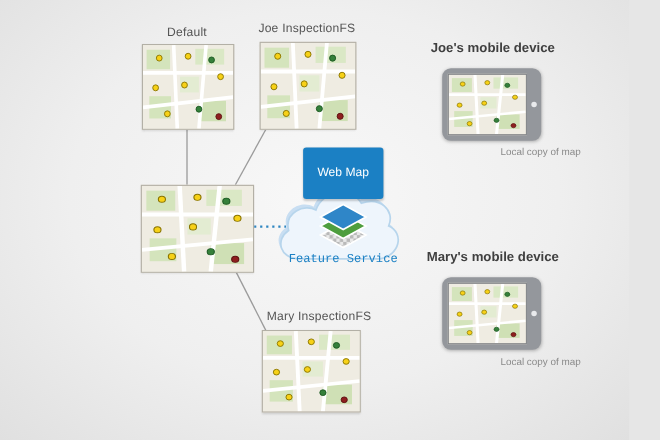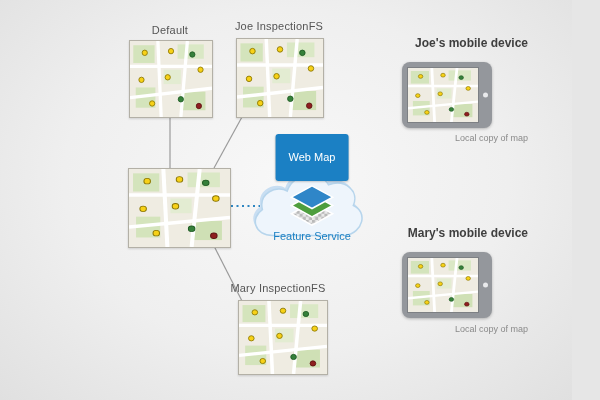--- a/index.html
+++ b/index.html
@@ -25,24 +25,24 @@
   .cloud-wrap{position:absolute;z-index:1;}
   .webmap-badge{
     position:absolute;left:50%;top:0;transform:translateX(-50%);
     background:#1b80c4;color:#fff;font-size:11px;line-height:1;
     padding:18px 13px;border-radius:3px;white-space:nowrap;z-index:3;
     box-shadow:0 1px 2px rgba(0,0,0,.2);
   }
   .cloud-svg{position:absolute;left:0;top:22px;z-index:1;}
   .feature-service{
     position:absolute;left:0;right:0;top:96px;z-index:2;
-    text-align:center;font-size:11px;color:#1b80c4;
+    text-align:center;font-size:11px;color:#1b80c4;font-family:Liberation Mono, monospace;
   }
   .device-title{
-    position:absolute;z-index:2;text-align:right;
+    position:absolute;z-index:2;text-align:center;
     font-size:12px;font-weight:bold;color:#3f3f3f;
   }
   .tablet{
     position:absolute;z-index:1;background:#94979c;border-radius:8px;
     box-shadow:0 1px 3px rgba(0,0,0,.25);
   }
   .tablet-screen{
     position:absolute;left:5px;top:5px;bottom:5px;right:13px;
     background:#efece2;border:1px solid #7d8084;overflow:hidden;
   }
@@ -116,21 +116,21 @@
         <use href="#mapsym"></use>
       </svg>
   </div>
 
   <div class="map-thumb" style="left:128px;top:168px;width:101px;height:78px">
     <svg viewBox="0 0 100 90" preserveAspectRatio="none">
         <use href="#mapsym"></use>
       </svg>
   </div>
 
-  <div class="node-label" style="left:223px;top:282px;width:110px">Mary InspectionFS</div>
+  <div class="node-label" style="left:235px;top:282px;width:110px">Mary InspectionFS</div>
   <div class="map-thumb" style="left:238px;top:300px;width:88px;height:73px">
     <svg viewBox="0 0 100 90" preserveAspectRatio="none">
         <use href="#mapsym"></use>
       </svg>
   </div>
 
   <div class="cloud-wrap" style="left:250px;top:134px;width:124px;height:126px">
     <div class="webmap-badge">Web Map</div>
     <svg class="cloud-svg" width="124" height="102" viewBox="0 0 120 95">
       <path d="M22 75 C4 75 0 58 12 50 C8 34 26 26 36 32 C42 14 68 12 76 26 C92 20 106 32 100 46 C114 52 110 72 92 75 Z" fill="#c8def2" transform="translate(-2,-3)"></path>

